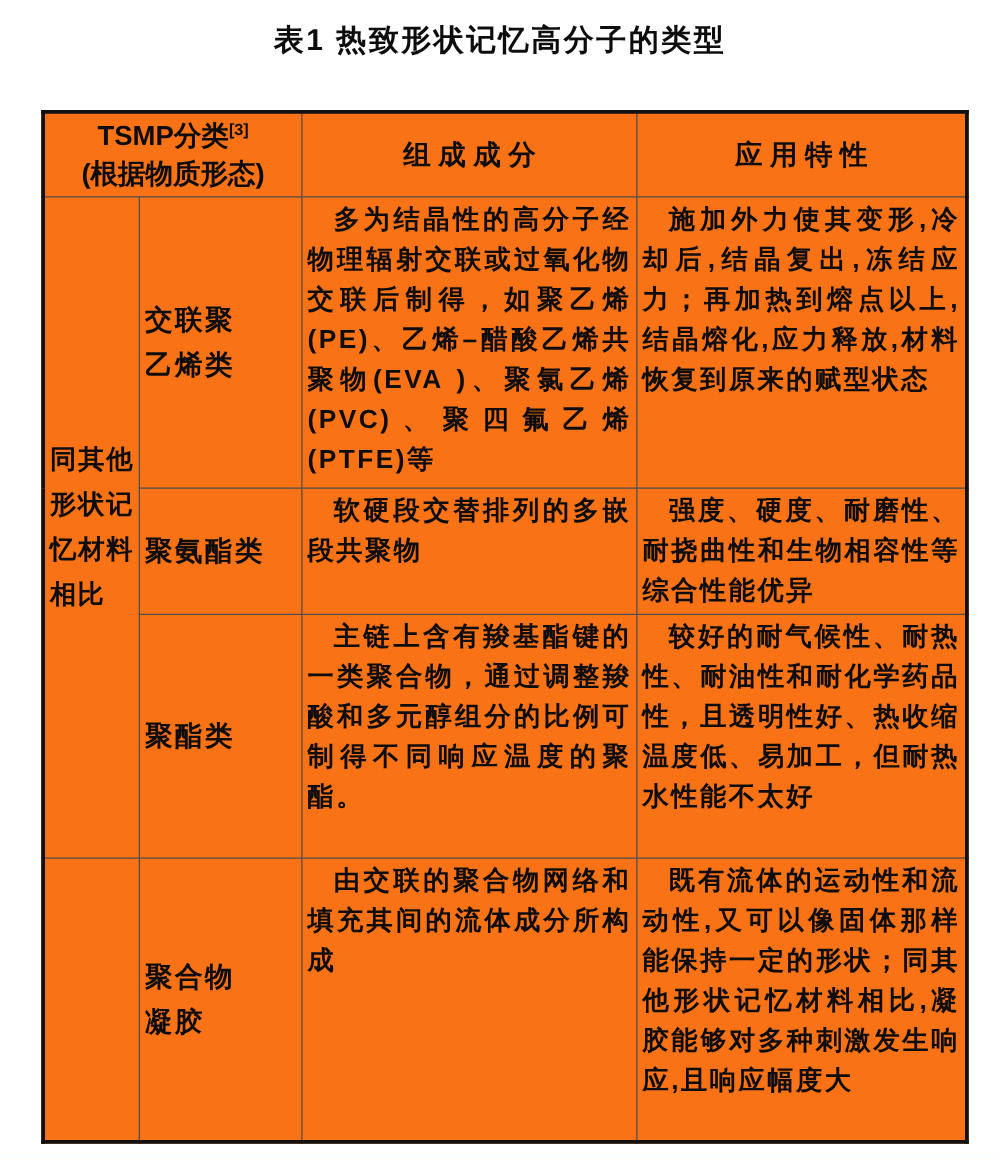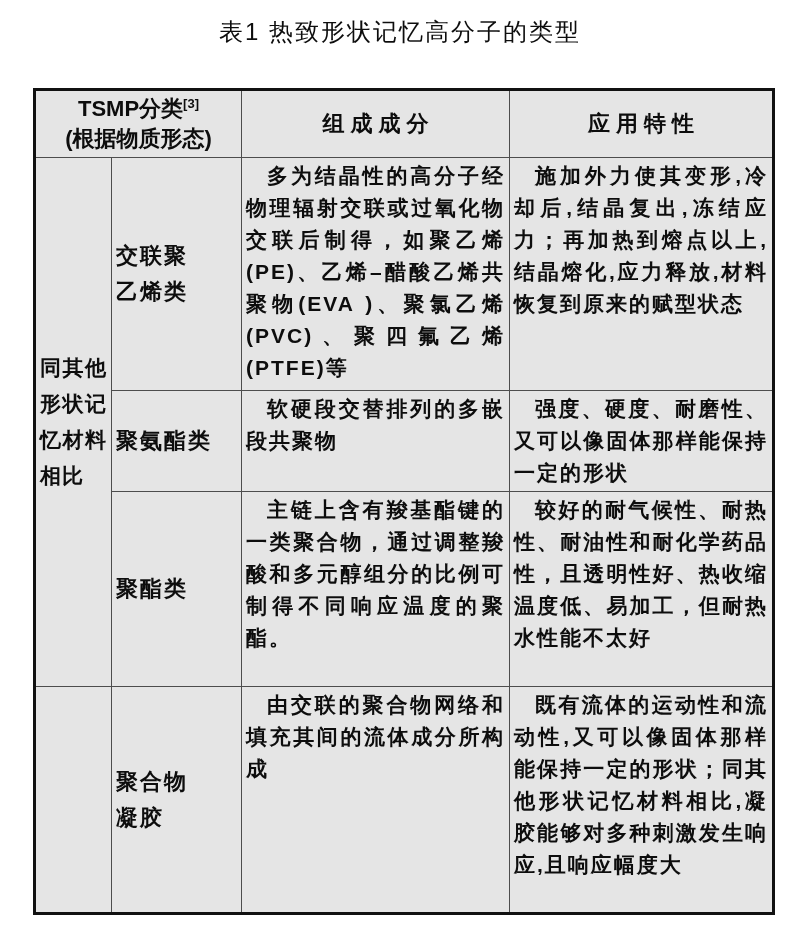--- a/index.html
+++ b/index.html
@@ -4,28 +4,28 @@
 <style>
   html,body{margin:0;padding:0;background:#ffffff;}
   body{
     width:800px;height:927px;position:relative;overflow:hidden;
     font-family:"Liberation Sans","DejaVu Sans",sans-serif;
     color:#111;
     -webkit-font-smoothing:antialiased;
   }
   .doc-title{
     position:absolute;top:16px;left:0;width:800px;
-    text-align:center;font-size:24px;font-weight:normal;
+    text-align:center;font-size:24px;font-weight:bold;
     letter-spacing:2px;color:#0d0d0d;
   }
   table.tsmp{
     position:absolute;left:33px;top:88px;
     width:739px;border-collapse:collapse;table-layout:fixed;
     border:3px solid #111;
-    background:#e5e5e5;
+    background:#f97316;
   }
   table.tsmp td{
     border:1px solid #4d4d4d;
     padding:2px 4px;
     font-weight:bold;
     color:#0d0d0d;
     overflow:hidden;
   }
   
   td.hd{
@@ -86,21 +86,21 @@
   <tr class="r1">
     <td class="group" rowspan="3">同其他形状记忆材料相比</td>
     <td class="cat">交联聚
 乙烯类</td>
     <td class="body">多为结晶性的高分子经物理辐射交联或过氧化物交联后制得，如聚乙烯(PE)、乙烯–醋酸乙烯共聚物(EVA )、聚氯乙烯(PVC)、聚四氟乙烯(PTFE)等</td>
     <td class="body">施加外力使其变形,冷却后,结晶复出,冻结应力；再加热到熔点以上,结晶熔化,应力释放,材料恢复到原来的赋型状态</td>
   </tr>
   <tr class="r2">
     <td class="cat">聚氨酯类</td>
     <td class="body">软硬段交替排列的多嵌段共聚物</td>
-    <td class="body">强度、硬度、耐磨性、又可以像固体那样能保持一定的形状</td>
+    <td class="body">强度、硬度、耐磨性、耐挠曲性和生物相容性等综合性能优异</td>
   </tr>
   <tr class="r3">
     <td class="cat">聚酯类</td>
     <td class="body">主链上含有羧基酯键的一类聚合物，通过调整羧酸和多元醇组分的比例可制得不同响应温度的聚酯。</td>
     <td class="body">较好的耐气候性、耐热性、耐油性和耐化学药品性，且透明性好、热收缩温度低、易加工，但耐热水性能不太好</td>
   </tr>
   <tr class="r4">
     <td class="group"></td>
     <td class="cat">聚合物
 凝胶</td>

